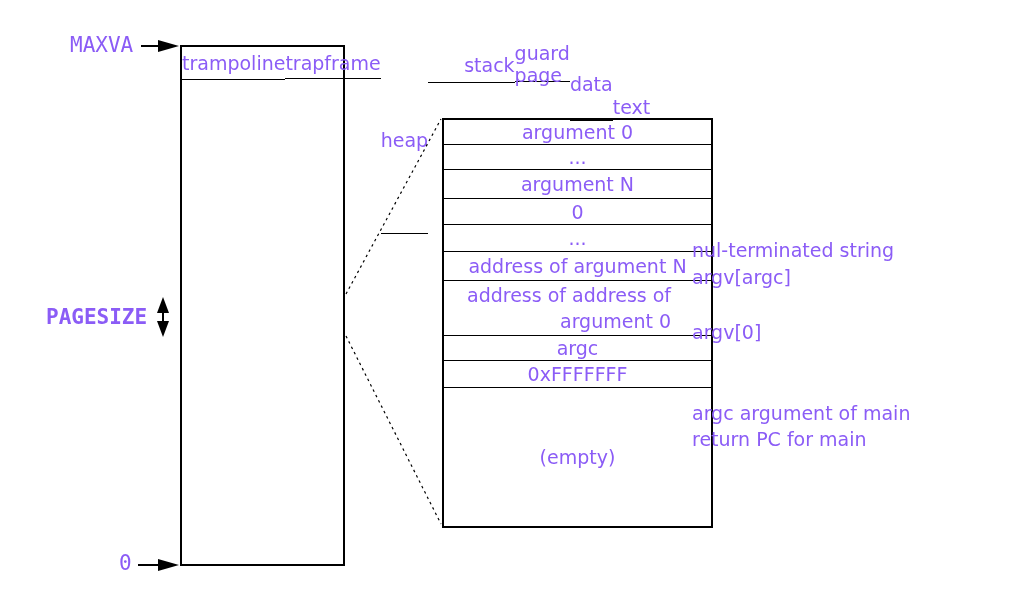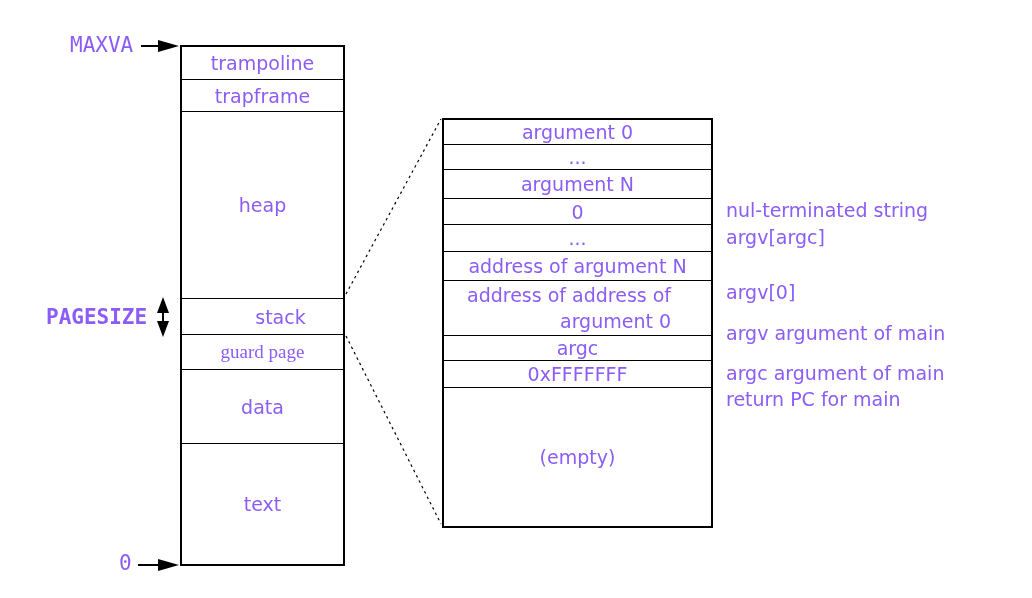--- a/index.html
+++ b/index.html
@@ -21,21 +21,21 @@
   }
   .membox {
     position: absolute;
     left: 180px;
     top: 45px;
     width: 165px;
     height: 521px;
     border: 2px solid #000;
     box-sizing: border-box;
     display: flex;
-    flex-direction: column;
+    flex-direction: row;
   }
   .membox .row {
     box-sizing: border-box;
     border-bottom: 1px solid #000;
     display: flex;
     align-items: center;
     justify-content: center;
     font-size: 19px;
   }
   .membox .row:last-child { border-bottom: none; }
@@ -61,24 +61,25 @@
   }
   .stackbox .row:last-child { border-bottom: none; }
   .stackbox .row.two-line {
     justify-content: flex-start;
     padding-left: 23px;
     white-space: pre-line;
     text-align: right;
   }
   .annotation {
     position: absolute;
-    left: 726px;
+    left: 692px;
     font-size: 19px;
     line-height: 26px;
     white-space: nowrap;
+    margin-top: 40px;
   }
   svg.overlay {
     position: absolute;
     left: 0;
     top: 0;
     pointer-events: none;
   }
 </style>
 </head>
 <body>
@@ -87,21 +88,21 @@
 
   <div class="mono-label" style="left:70px; top:33px;">MAXVA</div>
   <div class="mono-label" style="left:46px; top:305px;font-weight:bold;">PAGESIZE</div>
   <div class="mono-label" style="left:119px; top:551px;">0</div>
 
   <div class="membox">
     <div class="row" style="height:33px;">trampoline</div>
     <div class="row" style="height:32px;">trapframe</div>
     <div class="row" style="height:187px;">heap</div>
     <div class="row" style="height:36px;padding-left:36px;">stack</div>
-    <div class="row" style="height:35px;font-family:Liberation Serif, serif;">guard page</div>
+    <div class="row" style="height:35px;">guard page</div>
     <div class="row" style="height:74px;">data</div>
     <div class="row" style="height:120px;">text</div>
   </div>
 
   <div class="stackbox">
     <div class="row" style="height:25px;">argument 0</div>
     <div class="row" style="height:25px;">...</div>
     <div class="row" style="height:29px;">argument N</div>
     <div class="row" style="height:26px;">0</div>
     <div class="row" style="height:27px;">...</div>
@@ -109,21 +110,20 @@
     <div class="row two-line" style="height:55px;">address of address of
 argument 0</div>
     <div class="row" style="height:25px;">argc</div>
     <div class="row" style="height:27px;">0xFFFFFFF</div>
     <div class="row" style="flex:1;">(empty)</div>
   </div>
 
   <div class="annotation" style="top:197px;">nul-terminated string</div>
   <div class="annotation" style="top:224px;">argv[argc]</div>
   <div class="annotation" style="top:279px;">argv[0]</div>
-  <div class="annotation" style="top:320px;">argv argument of main</div>
   <div class="annotation" style="top:360px;">argc argument of main</div>
   <div class="annotation" style="top:386px;">return PC for main</div>
 
   <svg class="overlay" width="1032" height="598" viewBox="0 0 1032 598">
 
     <g>
       <line x1="141" y1="46" x2="162" y2="46" stroke="#000" stroke-width="2"></line>
       <polygon points="179,46 158,40 158,52" fill="#000"></polygon>
     </g>
 

